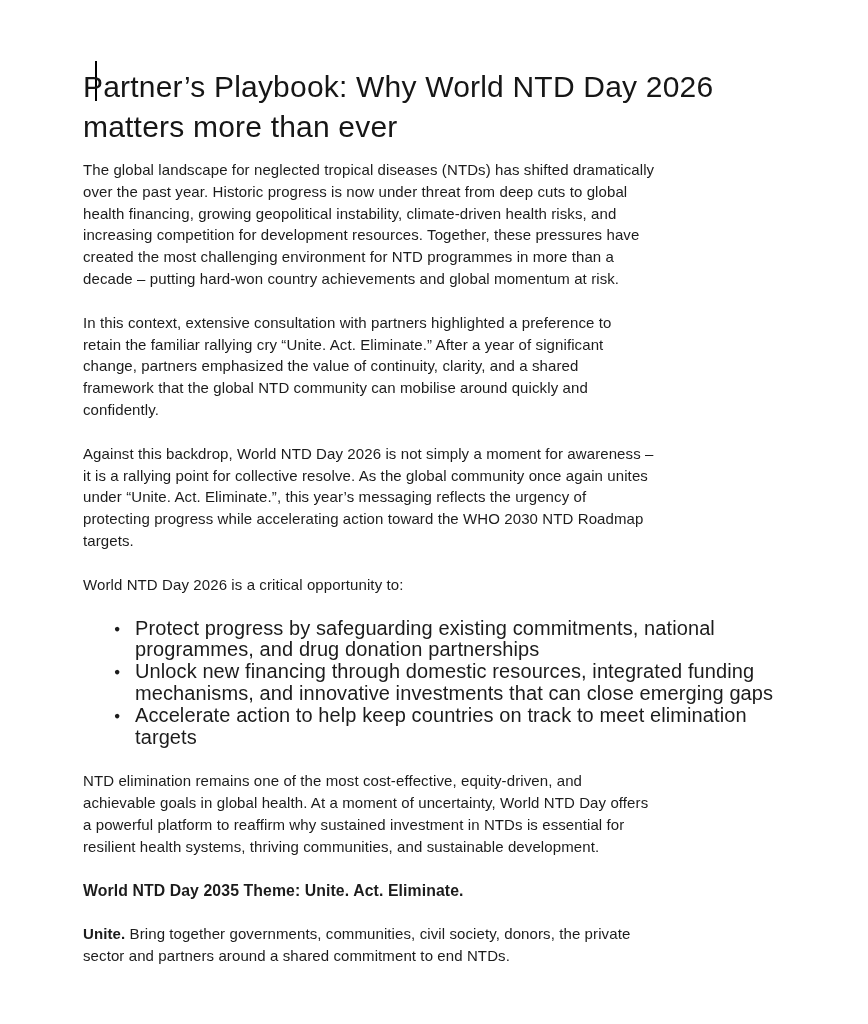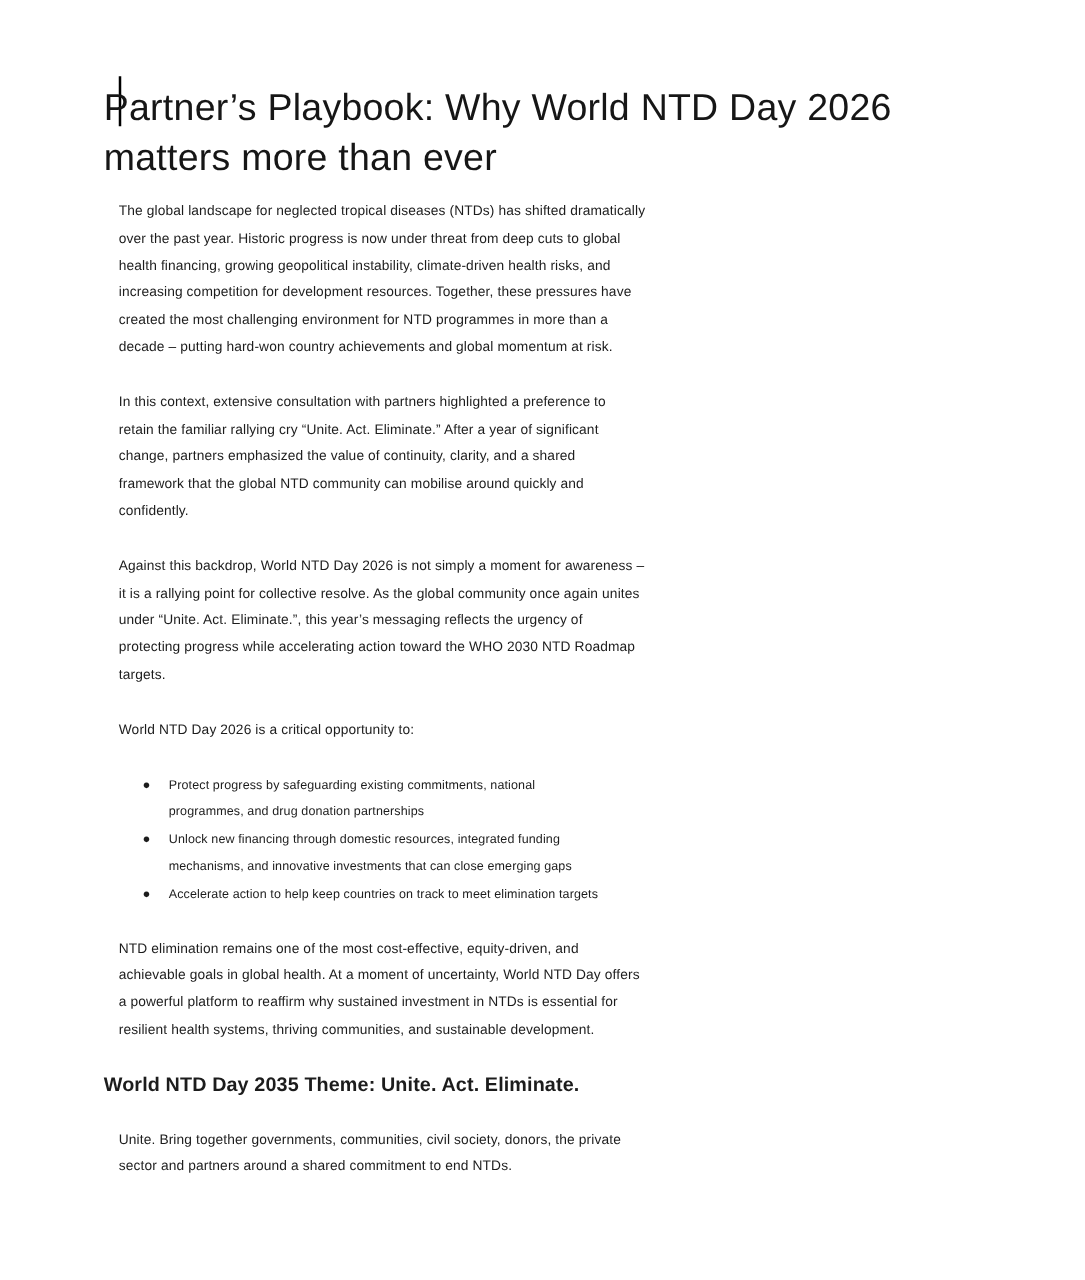--- a/index.html
+++ b/index.html
@@ -27,46 +27,46 @@
   .preline { white-space: pre-line; }
   h1.doc-title {
     margin: 0 0 12px 0;
     font-size: 30px;
     line-height: 40px;
     font-weight: 400;
     letter-spacing: 0.2px;
     color: #161616;
   }
   p.body-par {
-    margin: 0 0 22px 12px;
-    font-size: 11px;
+    margin: 0 0 22px 0;
+    font-size: 15px;
     line-height: 21.8px;
     letter-spacing: 0.1px;
   }
   ul.doc-bullets {
     list-style: none;
     margin: 0 0 22px 0;
     padding: 0;
-    font-size: 10px;
+    font-size: 20px;
     line-height: 21.8px;
     letter-spacing: 0.1px;
   }
   ul.doc-bullets li {
     position: relative;
     padding-left: 52px;
   }
   ul.doc-bullets li::before {
     content: "\25CF";
     position: absolute;
     left: 31px;
     top: 0;
     font-size: 10.5px;
     line-height: 21.8px;
   }
-  .bold { font-weight: 400; }
+  .bold { font-weight: 700; }
   p.theme-heading {
     margin: 0 0 22px 0;
     font-size: 15.8px;
     line-height: 21.8px;
     font-weight: 700;
     letter-spacing: 0.1px;
   }
   .caret {
     position: absolute;
     left: 95px;

